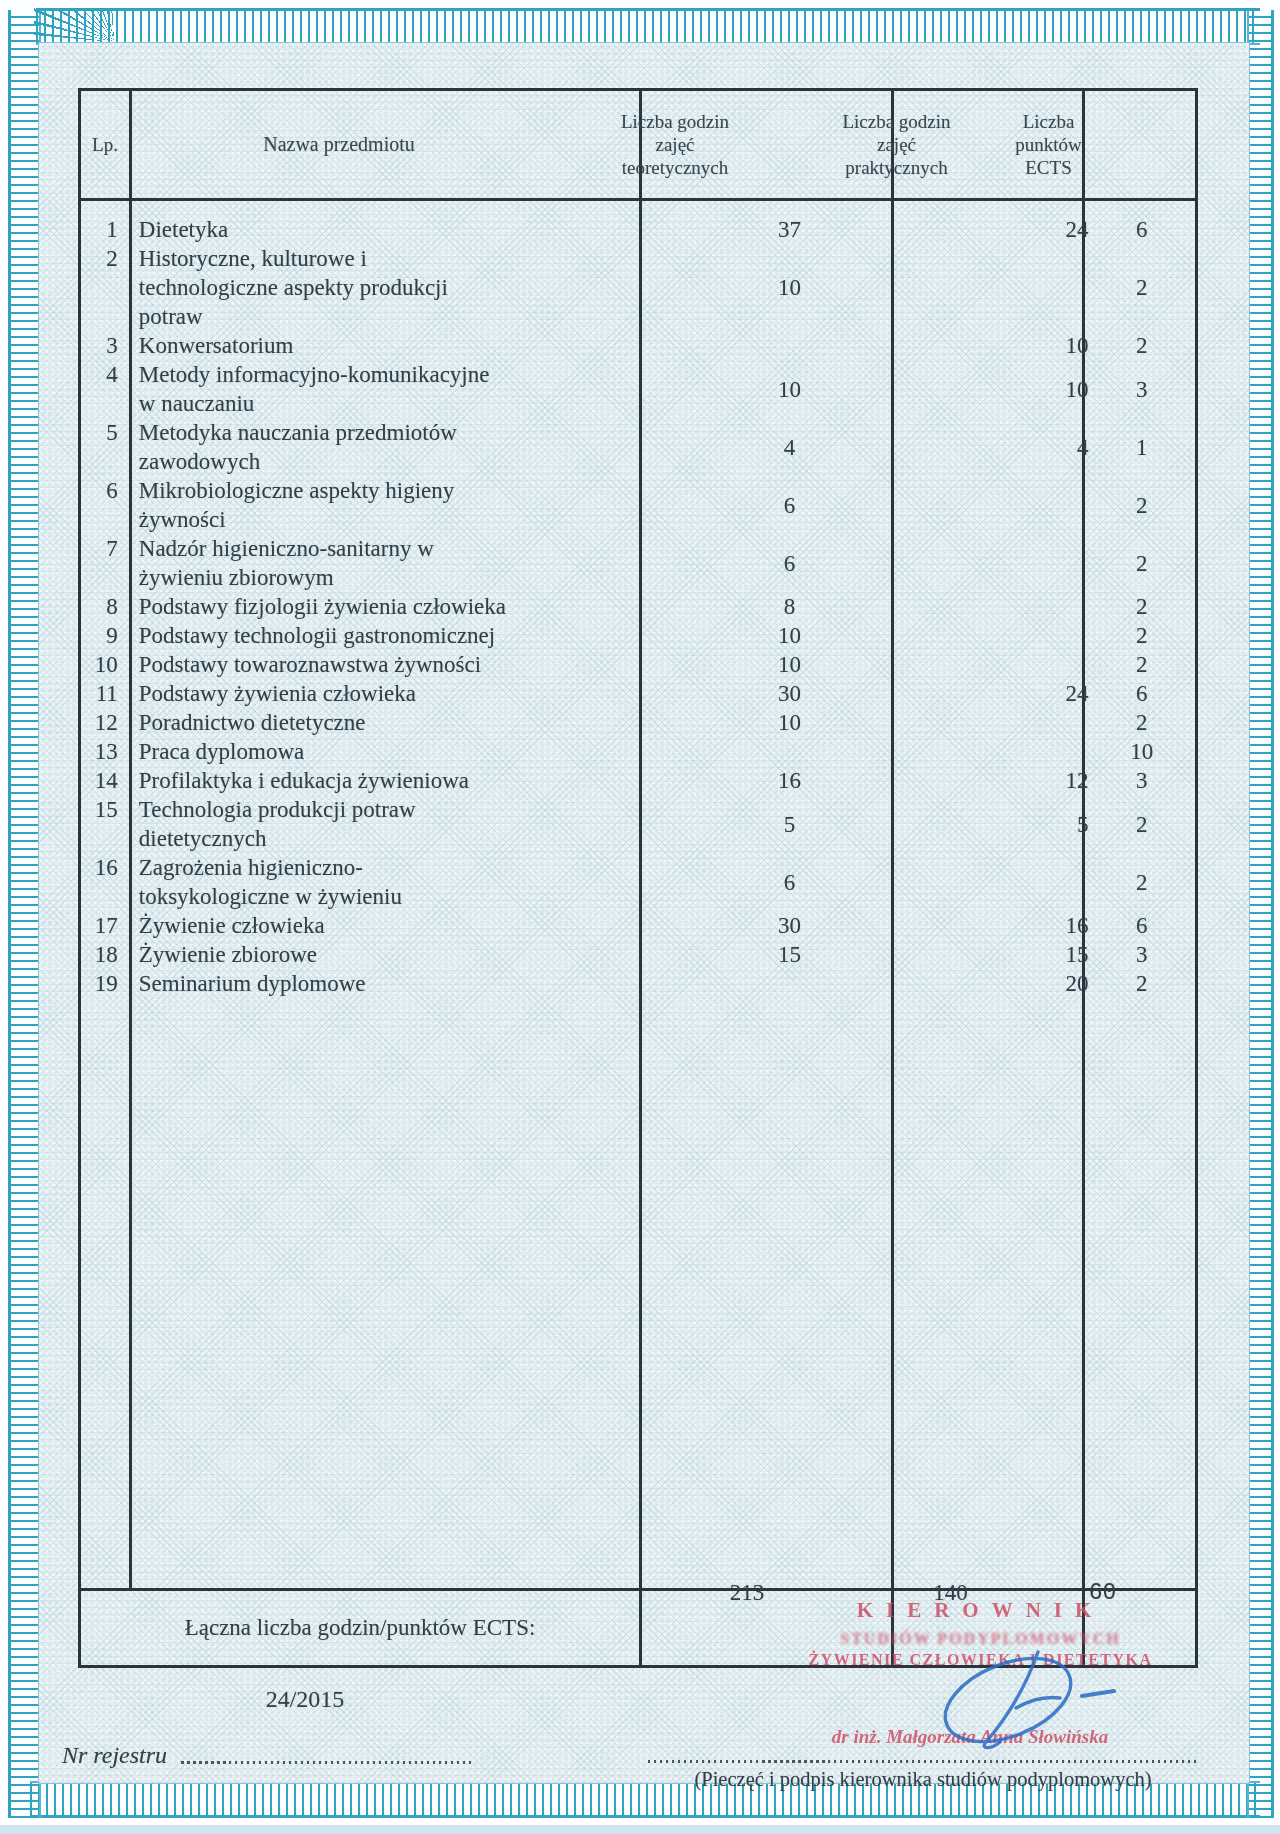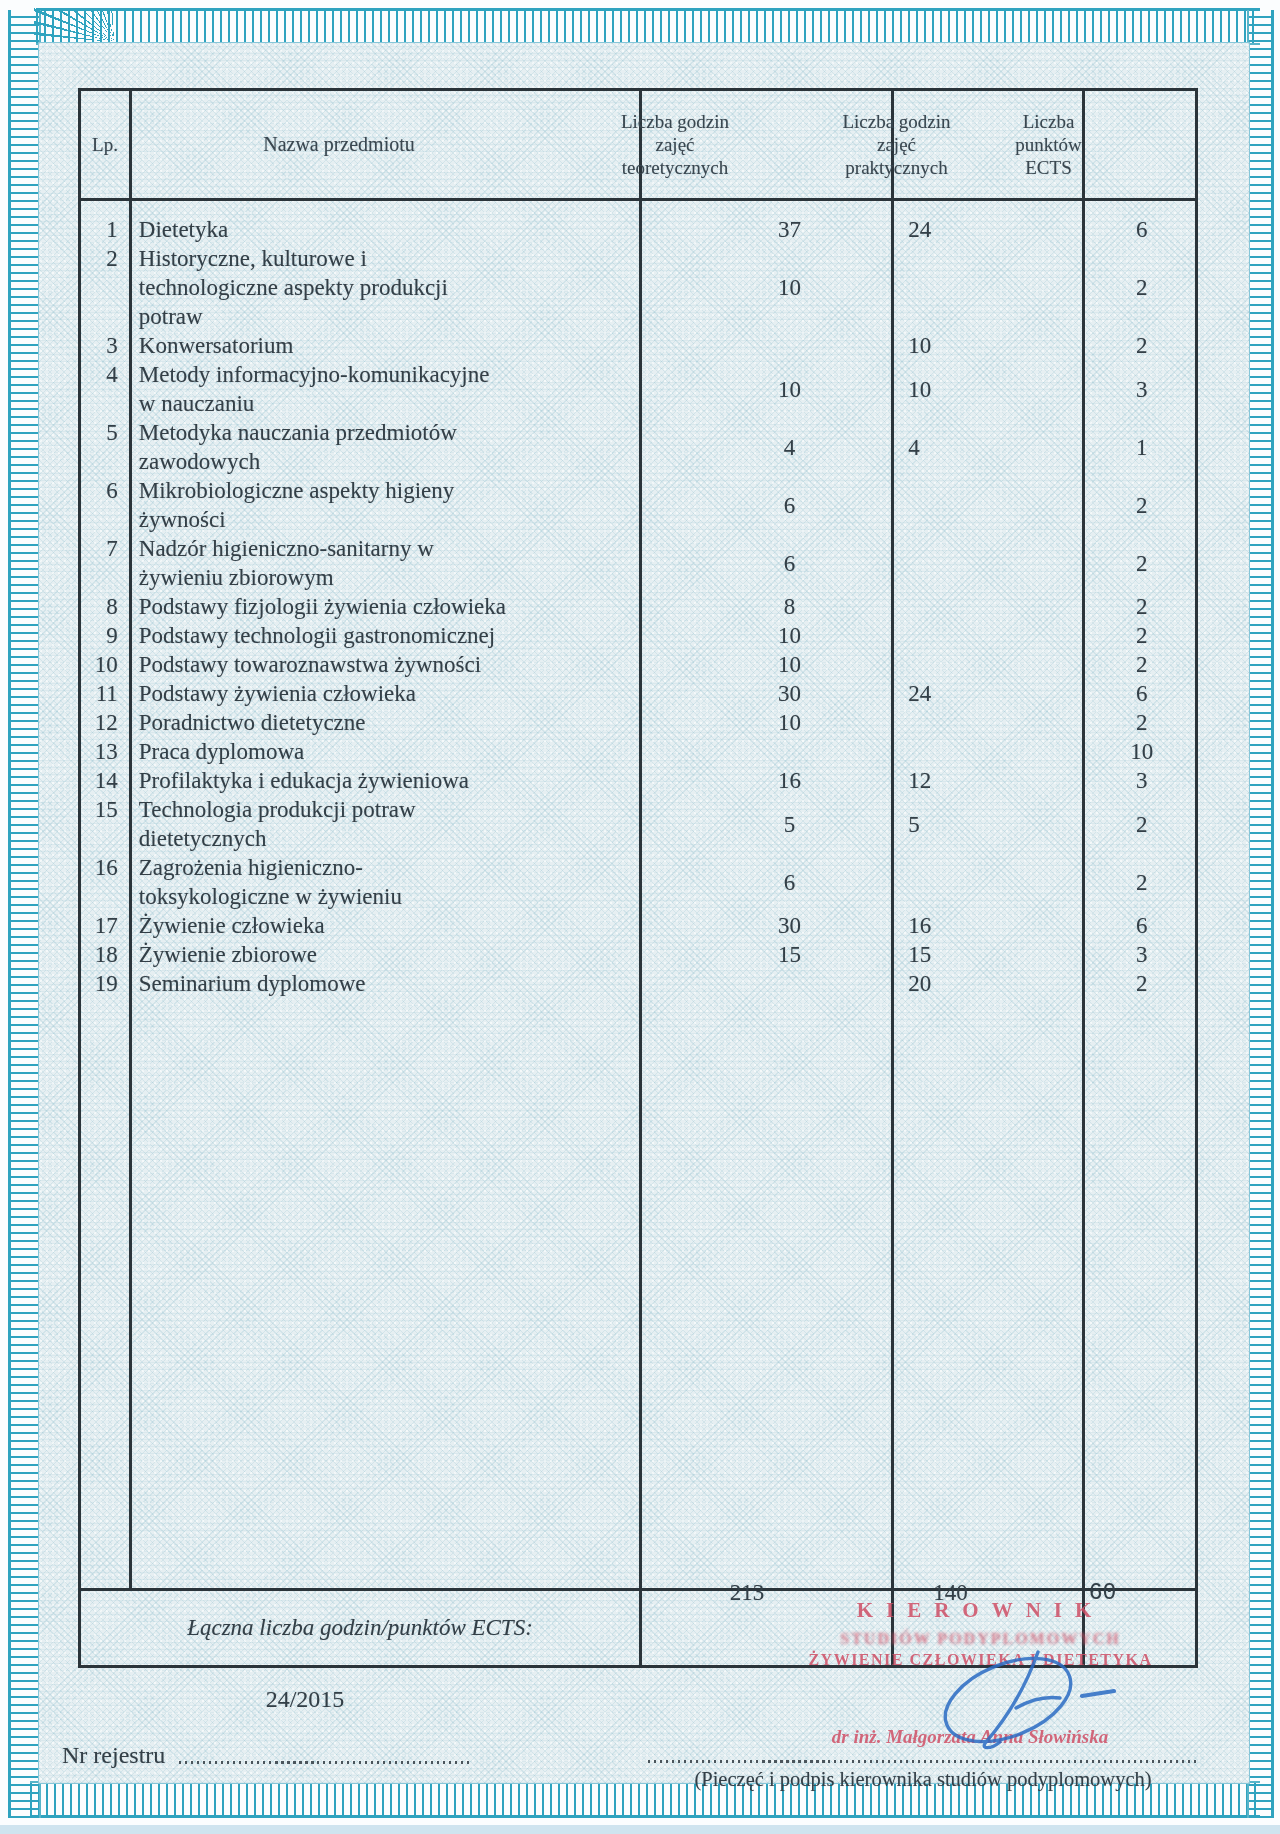--- a/index.html
+++ b/index.html
@@ -76,36 +76,36 @@
   .th-practice{width:191px;}
   .th-ects{width:113px;}
 
   .tbody{position:absolute;top:110px;left:0;right:0;padding-top:14px;}
   .trow{display:flex;align-items:center;font-size:23px;line-height:29px;
         text-shadow:0 0 1px rgba(45,65,80,.3);}
   .c{box-sizing:border-box;}
   .c-lp{width:48px;text-align:right;padding-right:9px;align-self:flex-start;}
   .c-name{width:576px;padding-left:12px;white-space:pre-line;align-self:flex-start;}
   .c-t{width:252px;text-align:center;}
-  .c-p{width:191px;text-align:left;}
+  .c-p{width:191px;text-align:right;}
   .c-e{width:113px;text-align:center;}
 
   .tfoot{position:absolute;top:1499px;left:0;right:0;height:75px;display:flex;
          font-size:23px;text-shadow:0 0 1px rgba(45,65,80,.3);}
-  .tf-label{width:558px;display:flex;align-items:center;justify-content:center;font-style:italic;}
+  .tf-label{width:558px;display:flex;align-items:center;justify-content:center;}
   .tf-num{text-align:center;margin-top:-10px;line-height:26px;}
   .tf-t{width:216px;}
   .tf-p{width:191px;}
   .tf-e{width:113px;font-family:Liberation Mono, monospace;}
 
   
   .reg-number{position:absolute;left:175px;top:1686px;width:260px;text-align:center;
               font-size:24px;color:#333f47;text-shadow:0 0 1px rgba(45,65,80,.3);}
   .nr-rejestru{position:absolute;left:62px;top:1742px;font-size:24px;color:#333f47;
-               display:flex;align-items:flex-end;text-shadow:0 0 1px rgba(45,65,80,.3);}
+               display:flex;align-items:flex-end;text-shadow:0 0 1px rgba(45,65,80,.3);font-style:italic;}
   .dotline{height:3px;background:repeating-linear-gradient(90deg,#4a555c 0 2.5px,rgba(255,255,255,0) 2.5px 6px);}
   .dots-reg{width:290px;margin-left:14px;margin-bottom:5px;}
   .sig-dots{position:absolute;left:648px;top:1760px;width:548px;}
   .sig-caption{position:absolute;left:628px;top:1768px;width:590px;text-align:center;
                font-size:20.5px;color:#333f47;text-shadow:0 0 1px rgba(45,65,80,.3);}
 
   
   .stamp{position:absolute;left:718px;top:1598px;width:525px;text-align:center;
          color:#cf4f66;pointer-events:none;}
   .stamp-l1{font-size:21px;font-weight:bold;letter-spacing:13px;opacity:.85;filter:blur(.4px);}

